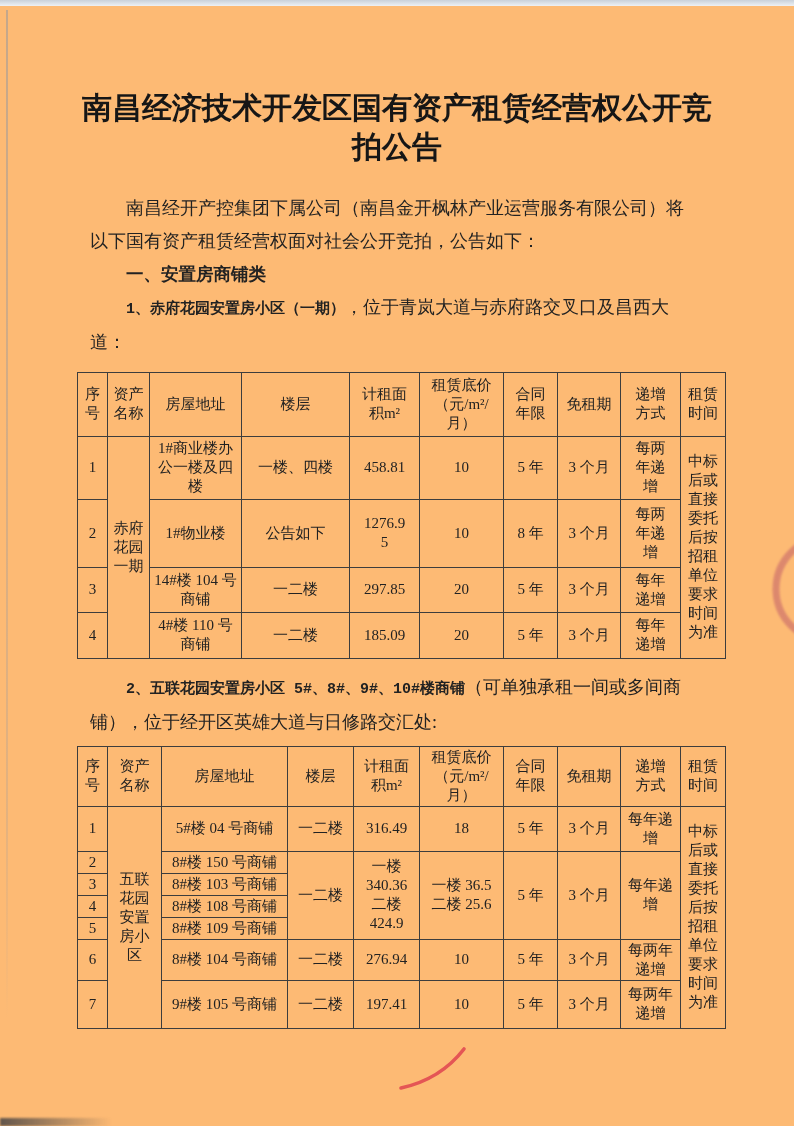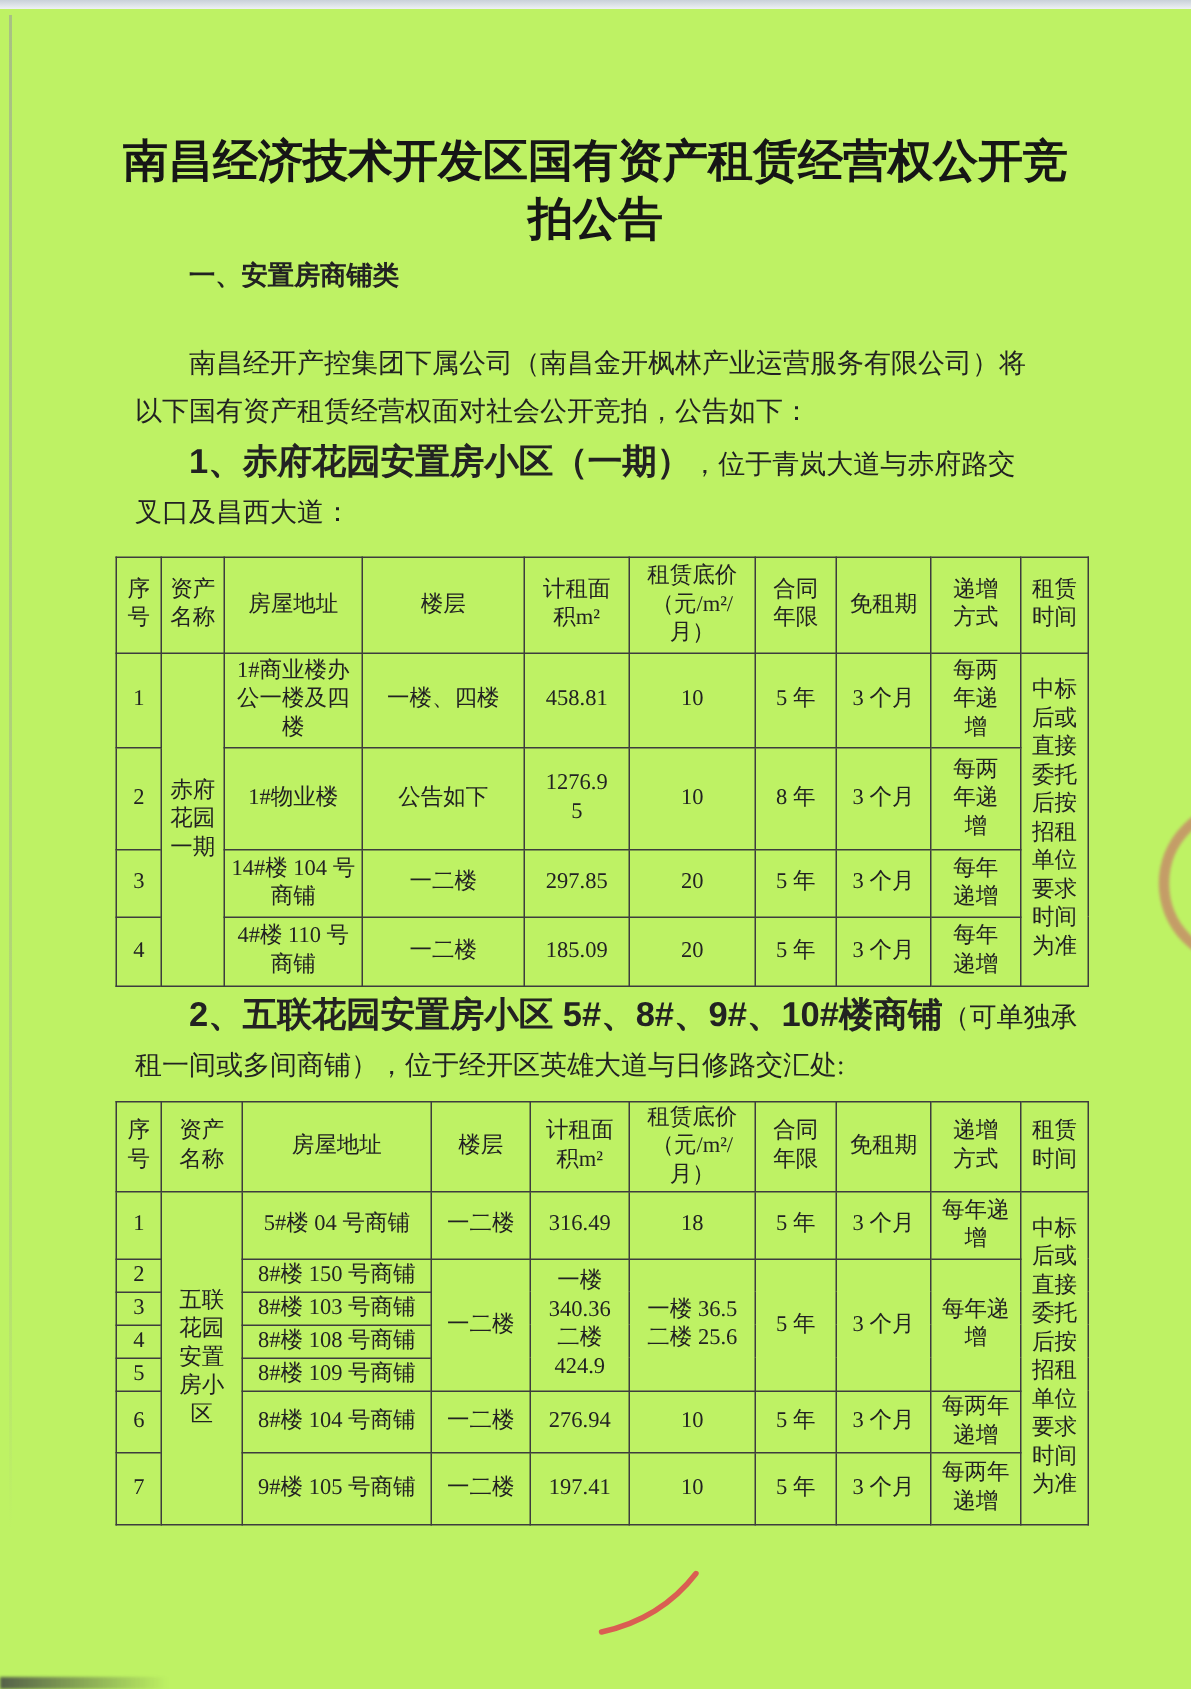--- a/index.html
+++ b/index.html
@@ -1,18 +1,18 @@
 <!DOCTYPE html>
 <html><head>
 <meta charset="utf-8">
 <style>
   html,body{margin:0;padding:0;background:#ffffff;}
   #page{
     position:relative;width:794px;height:1126px;overflow:hidden;
-    background:#bef264;
+    background:#fdba74;
     font-family:"Liberation Serif","DejaVu Serif",serif;
     color:#1e1e1e;
   }
   
   .edge-top{position:absolute;top:0;left:0;width:794px;height:6px;
     background:linear-gradient(#c9d1d9,#eef1f4);}
   .edge-left{position:absolute;left:6px;top:10px;width:2px;height:1010px;
     background:linear-gradient(rgba(150,152,158,.55),rgba(150,152,158,.25) 80%,rgba(150,152,158,0));}
   .smudge-bl{position:absolute;left:0;bottom:0;width:112px;height:8px;
     background:linear-gradient(to right,rgba(58,60,66,.8),rgba(58,60,66,0));
@@ -26,22 +26,22 @@
     font-weight:bold;font-size:30px;line-height:39px;
     text-align:center;color:#161616;letter-spacing:0;
   }
   
   .para{margin:0 0 0 90px;font-size:18px;line-height:32.5px;color:#222;}
   .indent{text-indent:36px;}
   .p-intro{margin-top:26px;max-width:600px;}
   .p-sec{margin-top:1px;font-weight:bold;
     font-family:"Liberation Sans","DejaVu Sans",sans-serif;font-size:17.5px;}
   .p-item1{max-width:600px;}
-  .p-item2{margin-top:2px;max-width:644px;}
-  .para b{font-family:Liberation Sans, sans-serif;font-size:23px;}
+  .p-item2{margin-top:12px;max-width:644px;}
+  .para b{font-family:Liberation Mono, monospace;font-size:15px;}
 
   
   table.tbl{
     border-collapse:collapse;table-layout:fixed;
     margin-left:77px;width:648px;
     font-size:15px;line-height:19px;color:#222;
   }
   .tbl th,.tbl td{
     border:1px solid #3d3d3d;
     text-align:center;vertical-align:middle;
@@ -54,23 +54,23 @@
 </head>
 <body>
 
 <div id="page">
 
   <div class="edge-top"></div>
   <div class="edge-left"></div>
 
   <h1 class="title">南昌经济技术开发区国有资产租赁经营权公开竞拍公告</h1>
 
+  <p class="para indent p-intro">南昌经开产控集团下属公司（南昌金开枫林产业运营服务有限公司）将以下国有资产租赁经营权面对社会公开竞拍，公告如下：</p>
+
   <p class="para indent p-sec">一、安置房商铺类</p>
-
-  <p class="para indent p-intro">南昌经开产控集团下属公司（南昌金开枫林产业运营服务有限公司）将以下国有资产租赁经营权面对社会公开竞拍，公告如下：</p>
 
   <p class="para indent p-item1"><b>1、赤府花园安置房小区（一期）</b><span>，位于青岚大道与赤府路交叉口及昌西大道：</span></p>
 
   <table class="tbl" id="table1">
     <colgroup>
       <col style="width:30px">
         <col style="width:42px">
         <col style="width:92px">
         <col style="width:108px">
         <col style="width:70px">

